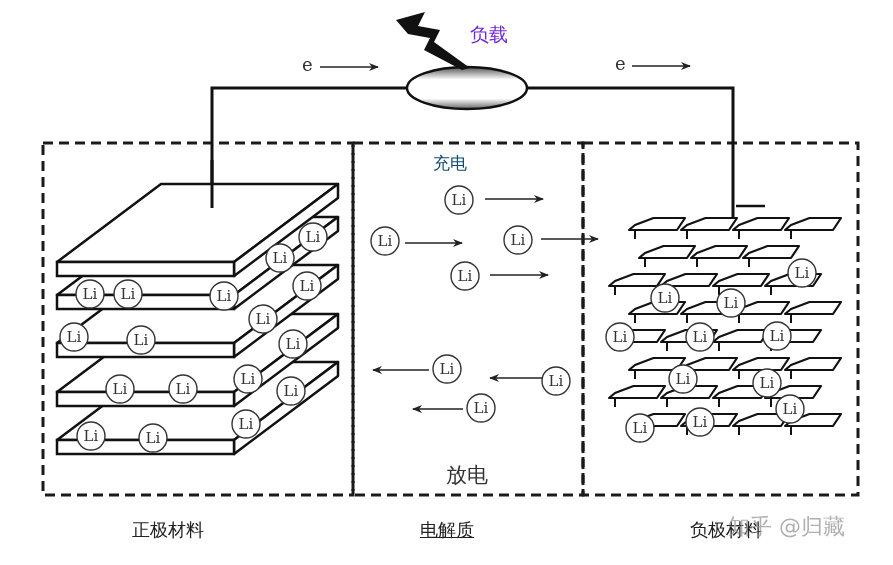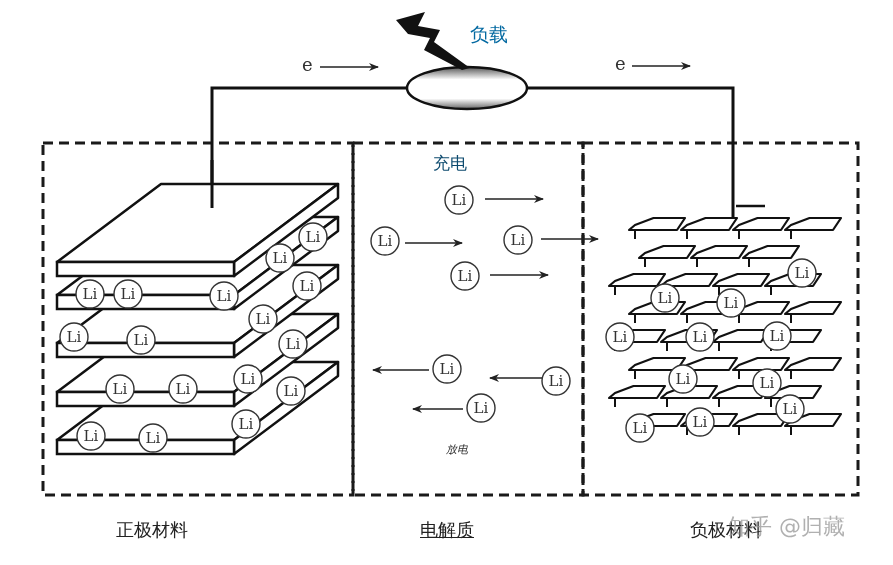--- a/index.html
+++ b/index.html
@@ -1,27 +1,27 @@
 <!DOCTYPE html>
 <html><head>
 <meta charset="utf-8">
 <style>
   html, body { margin: 0; padding: 0; background: #ffffff; }
   body { width: 893px; height: 565px; position: relative; overflow: hidden;
          font-family: "DejaVu Sans", sans-serif; }
   #stage { position: absolute; left: 0; top: 0; width: 893px; height: 565px; }
-  .lbl { position: absolute; font-family: "DejaVu Sans", sans-serif; color: #0369a1; white-space: nowrap; }
+  .lbl { position: absolute; font-family: "DejaVu Sans", sans-serif; color: #6d28d9; white-space: nowrap; }
   .lbl-load { left: 470px; top: 22px; font-size: 19px; }
   .lbl-e { font-family: "DejaVu Serif", serif; font-size: 18px; color: #333; }
   .lbl-e1 { left: 302px; top: 54px; }
   .lbl-e2 { left: 615px; top: 53px; }
   .lbl-charge { left: 433px; top: 152px; font-size: 17px; color: #0c4a6e; }
-  .lbl-discharge { left: 446px; top: 442px; font-size: 11px; color: #333; font-style: italic; }
+  .lbl-discharge { left: 446px; top: 461px; font-size: 21px; color: #333; }
   .lbl-bottom { top: 518px; font-size: 18px; color: #222; }
-  .lbl-cathode { left: 116px; }
+  .lbl-cathode { left: 132px; }
   .lbl-electrolyte { left: 420px; text-decoration: underline; }
   .lbl-anode { left: 690px; }
   .watermark { position: absolute; left: 728px; top: 512px; font-size: 22px; color: rgba(150,150,150,0.75); white-space: nowrap; text-align: right; }
   .li-text { font-family: "DejaVu Serif", serif; font-size: 15px; fill: #333; }
 </style>
 </head>
 <body>
 
 <svg id="stage" width="893" height="565" viewBox="0 0 893 565" xmlns="http://www.w3.org/2000/svg">
   <defs>

